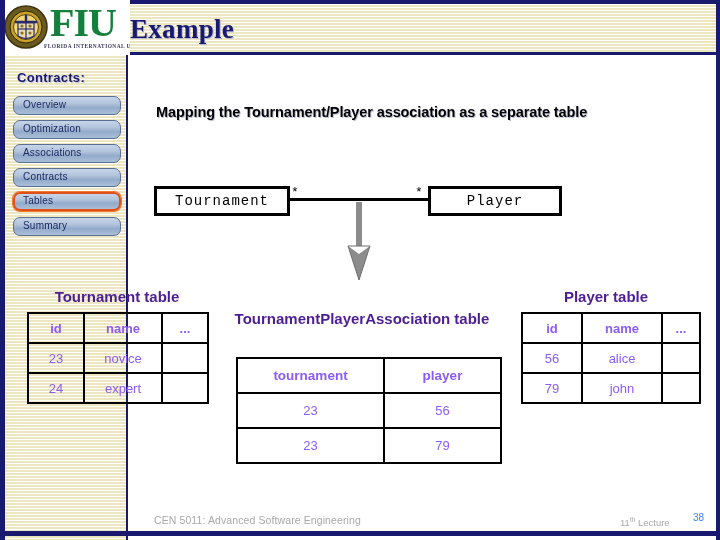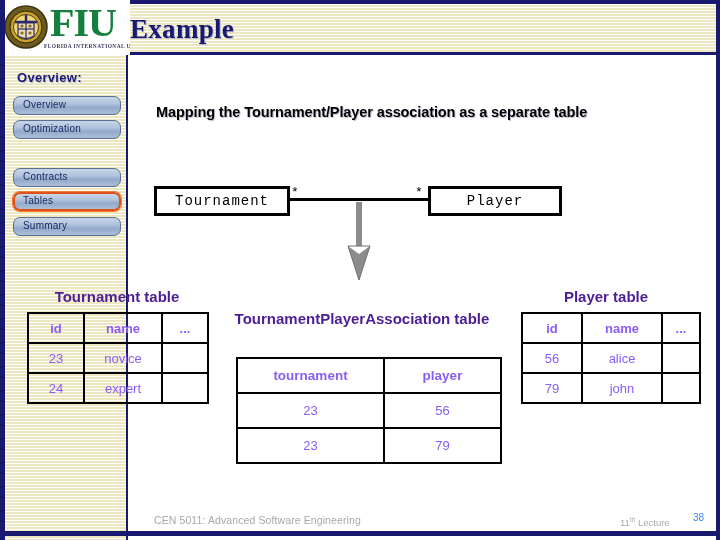--- a/index.html
+++ b/index.html
@@ -336,27 +336,30 @@
     <circle cx="18" cy="21" r="1.6" fill="#8a6d1f"></circle>
     <circle cx="26" cy="21" r="1.6" fill="#8a6d1f"></circle>
     <circle cx="18" cy="28" r="1.6" fill="#8a6d1f"></circle>
     <circle cx="26" cy="28" r="1.6" fill="#8a6d1f"></circle>
   </svg>
   <div id="fiu-letters">FIU</div>
   <div id="fiu-subtitle">FLORIDA INTERNATIONAL UNIVERSITY</div>
 </div>
 
 <div id="sidebar" class="striped">
-  <div id="sidebar-heading">Overview:</div>
+  <div id="sidebar-heading">Contracts:</div>
 
   <div class="nav-item" style="top:41px;">
     <span class="nav-item-label">Overview</span>
   </div>
   <div class="nav-item" style="top:65px;">
     <span class="nav-item-label">Optimization</span>
+  </div>
+  <div class="nav-item" style="top:89px;">
+    <span class="nav-item-label">Associations</span>
   </div>
   <div class="nav-item" style="top:113px;padding-left:16px;">
     <span class="nav-item-label">Contracts</span>
   </div>
   <div class="nav-item selected" style="top:137px;">
     <span class="nav-item-label">Tables</span>
   </div>
   <div class="nav-item" style="top:162px;">
     <span class="nav-item-label">Summary</span>
   </div>

